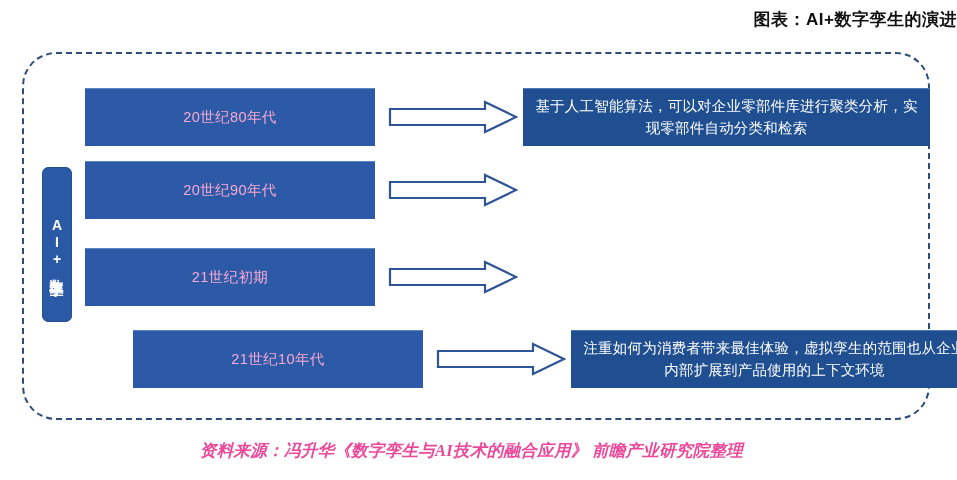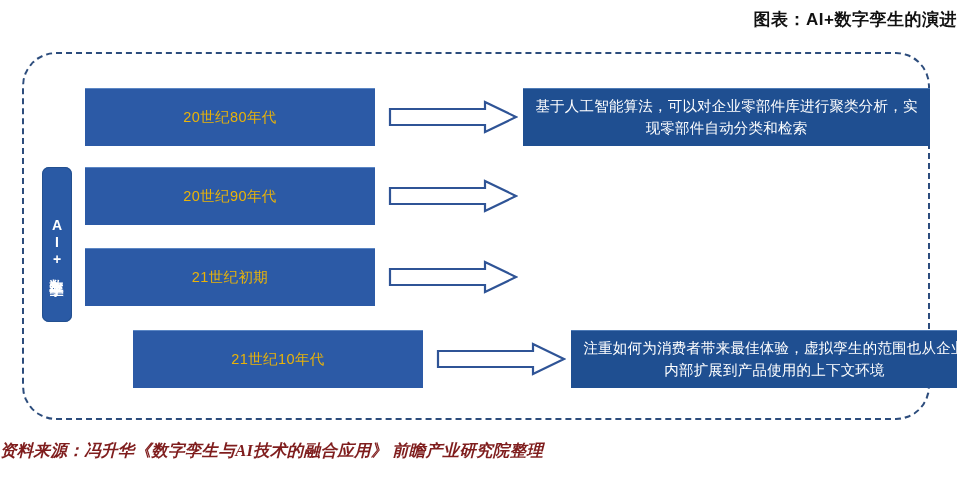--- a/index.html
+++ b/index.html
@@ -68,37 +68,37 @@
   }
 
   
   .row {
     position: absolute;
     left: 0;
     width: 957px;
     height: 58px;
   }
   .row-0 { top: 88px; }
-  .row-1 { top: 167px; }
+  .row-1 { top: 161px; }
   .row-2 { top: 248px; }
   .row-3 { top: 330px; margin-left: 48px; }
 
   .era-box {
     position: absolute;
     left: 85px;
     top: 0;
     width: 290px;
     height: 58px;
     background: #2c5aa6;
     border-top: 1px solid #5b86c4;
     box-sizing: border-box;
     display: flex;
     align-items: center;
     justify-content: center;
-    color: #eab308;
+    color: #f9a8d4;
     font-size: 14.5px;
     letter-spacing: 0.4px;
   }
 
   .arrow-wrap {
     position: absolute;
     left: 388px;
     top: 12px;
     width: 130px;
     height: 34px;
@@ -124,27 +124,28 @@
     text-align: center;
     letter-spacing: 0.2px;
   }
 
   
   .source {
     position: absolute;
     left: 0;
     top: 440px;
     width: 957px;
+    text-align: center;
     padding-right: 14px;
     box-sizing: border-box;
     font-family: "Liberation Serif", "DejaVu Serif", serif;
     font-style: italic;
     font-weight: bold;
     font-size: 16.5px;
-    color: #7f1d1d;
+    color: #ec4899;
     letter-spacing: 0.3px;
   }
 </style>
 </head>
 <body>
 
 <div class="title">图表：AI+数字孪生的演进</div>
 
 <div class="dashed-frame"></div>
 

